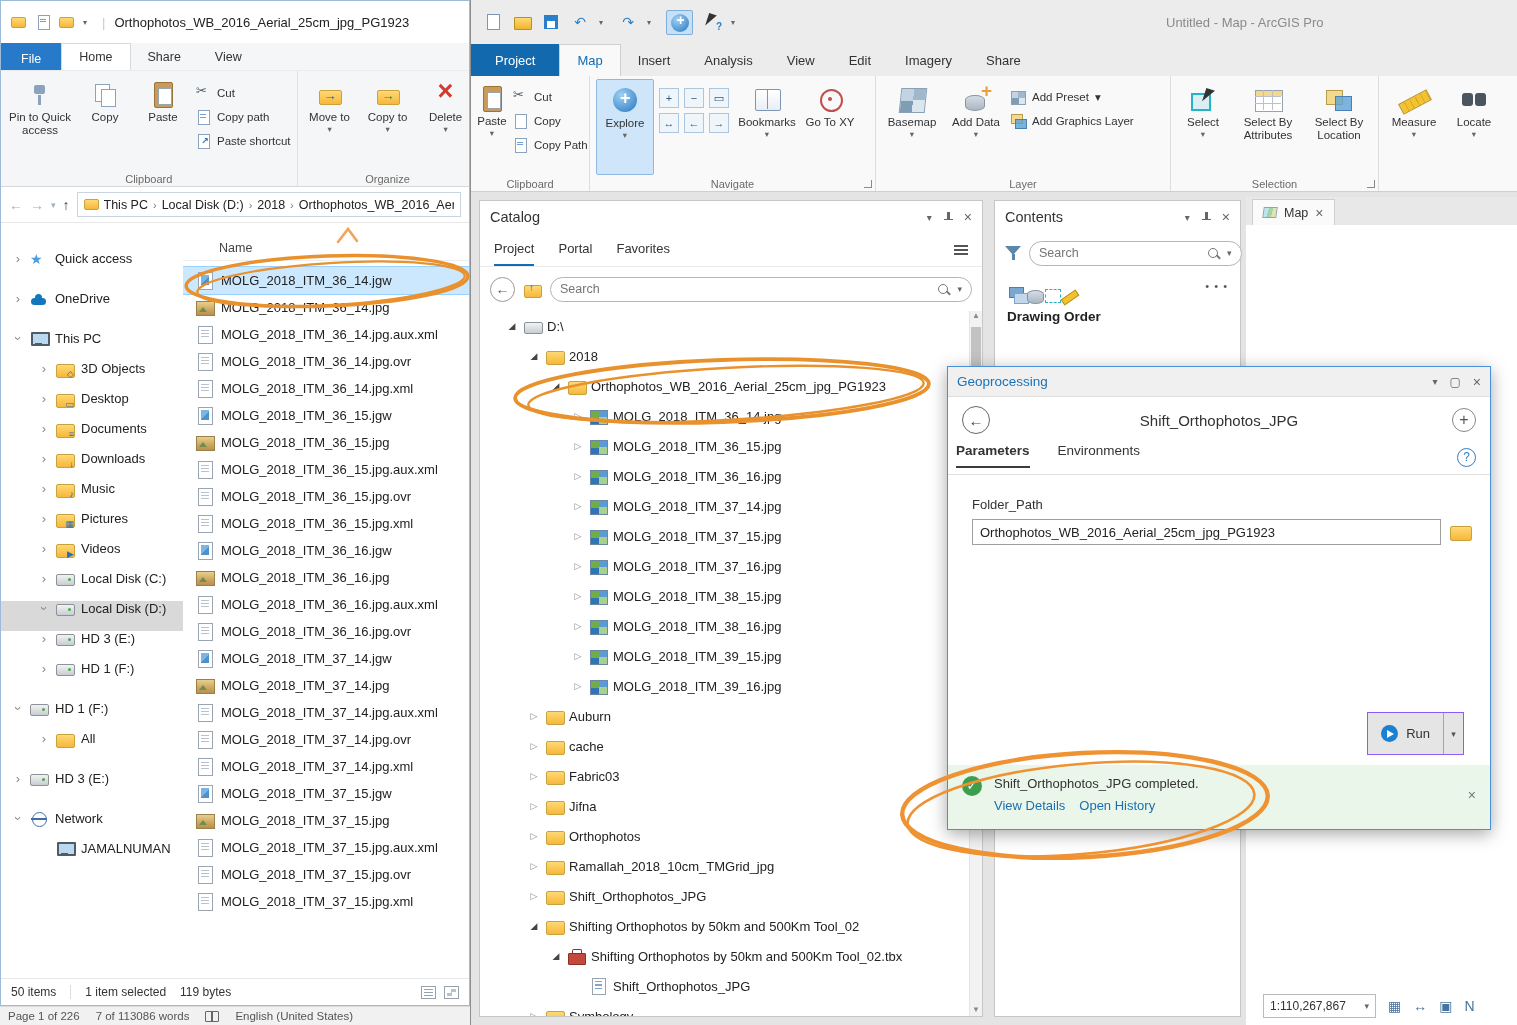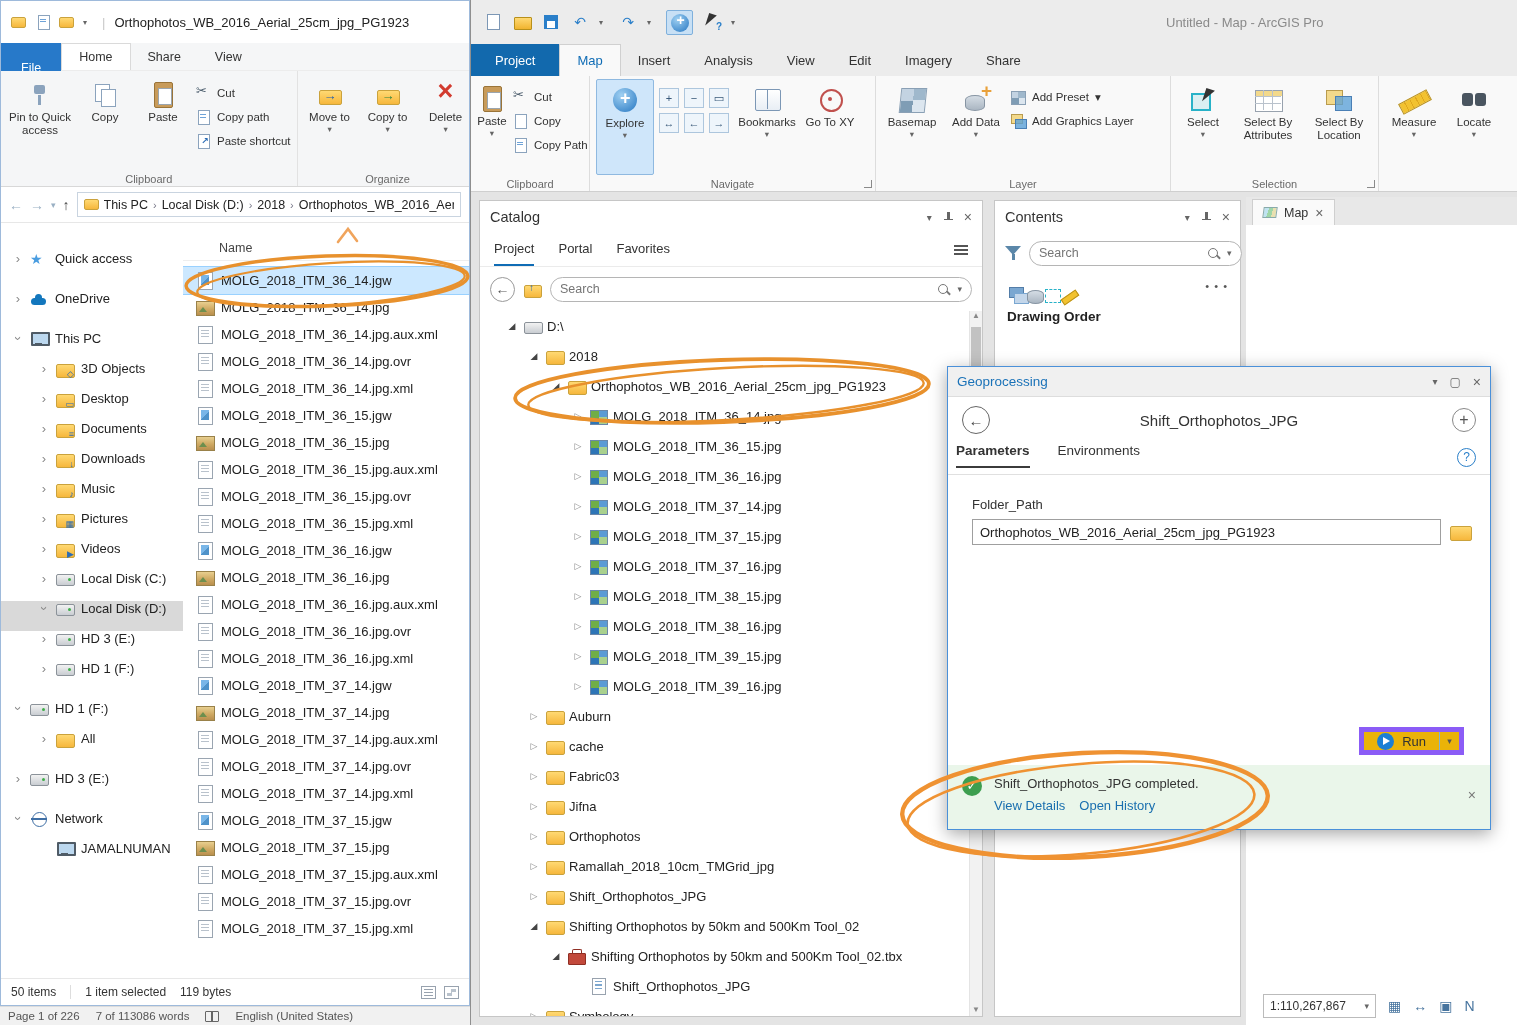--- a/index.html
+++ b/index.html
@@ -7,21 +7,21 @@
   body{font-family:"Liberation Sans","DejaVu Sans",sans-serif;font-size:13px;color:#222;background:#fff}
   #stage{position:relative;width:1517px;height:1025px;overflow:hidden;background:#fff}
 
   
   .explorer{position:absolute;left:0;top:0;width:470px;height:1006px;background:#fff;border:1px solid #9ebadb;overflow:hidden}
   .ex-titlebar{height:42px;display:flex;align-items:center;padding:0 10px;gap:9px;background:#fff}
   .ex-title{font-size:13px;color:#222;white-space:nowrap;overflow:hidden}
   .tsep{color:#c8c8c8}
   .ex-menubar{height:28px;display:flex;align-items:stretch;background:#f5f6f7;border-bottom:1px solid #ececec}
   .ex-tab{padding:5px 17px;font-size:12.5px;color:#333;background:transparent;border:none;font-family:inherit}
-  .ex-tab.file{background:#2779c9;color:#fff;padding:18px 20px}
+  .ex-tab.file{background:#2779c9;color:#fff;padding:9px 20px}
   .ex-tab.active{background:#fff;border:1px solid #dadada;border-bottom:none}
   .ex-ribbon{height:116px;background:#f5f6f7;border-bottom:1px solid #d8d8d8;display:flex;position:relative}
   .ex-group{position:relative;padding:4px 6px 16px;display:flex;gap:6px}
   .ex-group+.ex-group{border-left:1px solid #e2e2e2}
   .ex-grouplabel{position:absolute;bottom:1px;left:0;right:0;text-align:center;font-size:11px;color:#6a6a6a}
   .bigv{width:52px;display:flex;flex-direction:column;align-items:center;padding-top:5px;gap:1px;font-size:11.5px;line-height:1.15;text-align:center;color:#333}
   .bigv .dd{font-size:8.5px;color:#666}
   .smallcol{display:flex;flex-direction:column;padding-top:10px;gap:8px}
   .smallbtn{display:flex;align-items:center;gap:6px;font-size:11.5px;color:#333;white-space:nowrap}
   
@@ -233,21 +233,21 @@
   .gp-tab{padding-bottom:8px;font-size:13.5px;color:#333;border:none;background:transparent;font-family:inherit;border-bottom:2px solid transparent}
   .gp-tab.active{font-weight:bold;border-bottom-color:#3b3b3b}
   .gp-help{position:absolute;right:14px;bottom:7px;width:19px;height:19px;border:1.5px solid #2a7fc9;border-radius:50%;color:#2a7fc9;font-size:12px;text-align:center;line-height:16px}
   .gp-paramlabel{padding:22px 24px 7px;font-size:13px;color:#333}
   .gp-inputrow{display:flex;align-items:center;gap:9px;padding:0 18px 0 24px}
   .gp-input{flex:1;height:26px;border:1px solid #9f9f9f;font-size:13px;padding:0 7px;color:#222;font-family:inherit}
   .gp-browse{width:22px;height:16px;position:relative}
   .gp-browse::before{content:"";position:absolute;left:0;top:2px;width:20px;height:13px;background:linear-gradient(#ffd973,#f6b73c);border:1px solid #caa23c;border-radius:2px}
   .gp-spacer{flex:1}
   .gp-runrow{display:flex;justify-content:flex-end;padding:0 26px 10px}
-  .run-btn{height:28px;display:flex;align-items:stretch;border:5px solid #8b5cf6;background:#eab308}
+  .run-btn{height:43px;display:flex;align-items:stretch;border:1px solid #8b5cf6;background:#e5e5e5}
   .run-main{display:flex;align-items:center;gap:8px;padding:0 13px;font-size:13px;color:#333}
   .play{width:17px;height:17px;border-radius:50%;background:#1b7fd4;position:relative}
   .play::before{content:"";position:absolute;left:6px;top:4.5px;border-left:7px solid #fff;border-top:4px solid transparent;border-bottom:4px solid transparent}
   .run-dd{width:20px;border-left:1px solid #7db1dd;display:flex;align-items:center;justify-content:center;color:#555;font-size:9px}
   .gp-msg{height:64px;background:#eaf6ea;display:flex;align-items:flex-start;padding:11px 14px;gap:12px;position:relative}
   .check{width:20px;height:20px;border-radius:50%;background:#3d9e4f;color:#fff;text-align:center;line-height:20px;font-size:13px;font-weight:bold;flex:none}
   .msg-text{font-size:13px;color:#333}
   .msg-links{margin-top:7px;display:flex;gap:14px}
   .msg-link{color:#1a6faf;font-size:13px}
   .gp-close{position:absolute;right:14px;top:22px;color:#777;font-size:14px}
@@ -510,24 +510,20 @@
               <span>MOLG_2018_ITM_36_16.jpg</span>
             </div>
             <div class="f-row doc">
               <span class="ficon"></span>
               <span>MOLG_2018_ITM_36_16.jpg.aux.xml</span>
             </div>
             <div class="f-row doc">
               <span class="ficon"></span>
               <span>MOLG_2018_ITM_36_16.jpg.ovr</span>
             </div>
-            <div class="f-row doc">
-              <span class="ficon"></span>
-              <span>MOLG_2018_ITM_36_16.jpg.xml</span>
-            </div>
             <div class="f-row jgw">
               <span class="ficon"></span>
               <span>MOLG_2018_ITM_37_14.jgw</span>
             </div>
             <div class="f-row jpg">
               <span class="ficon"></span>
               <span>MOLG_2018_ITM_37_14.jpg</span>
             </div>
             <div class="f-row doc">
               <span class="ficon"></span>

